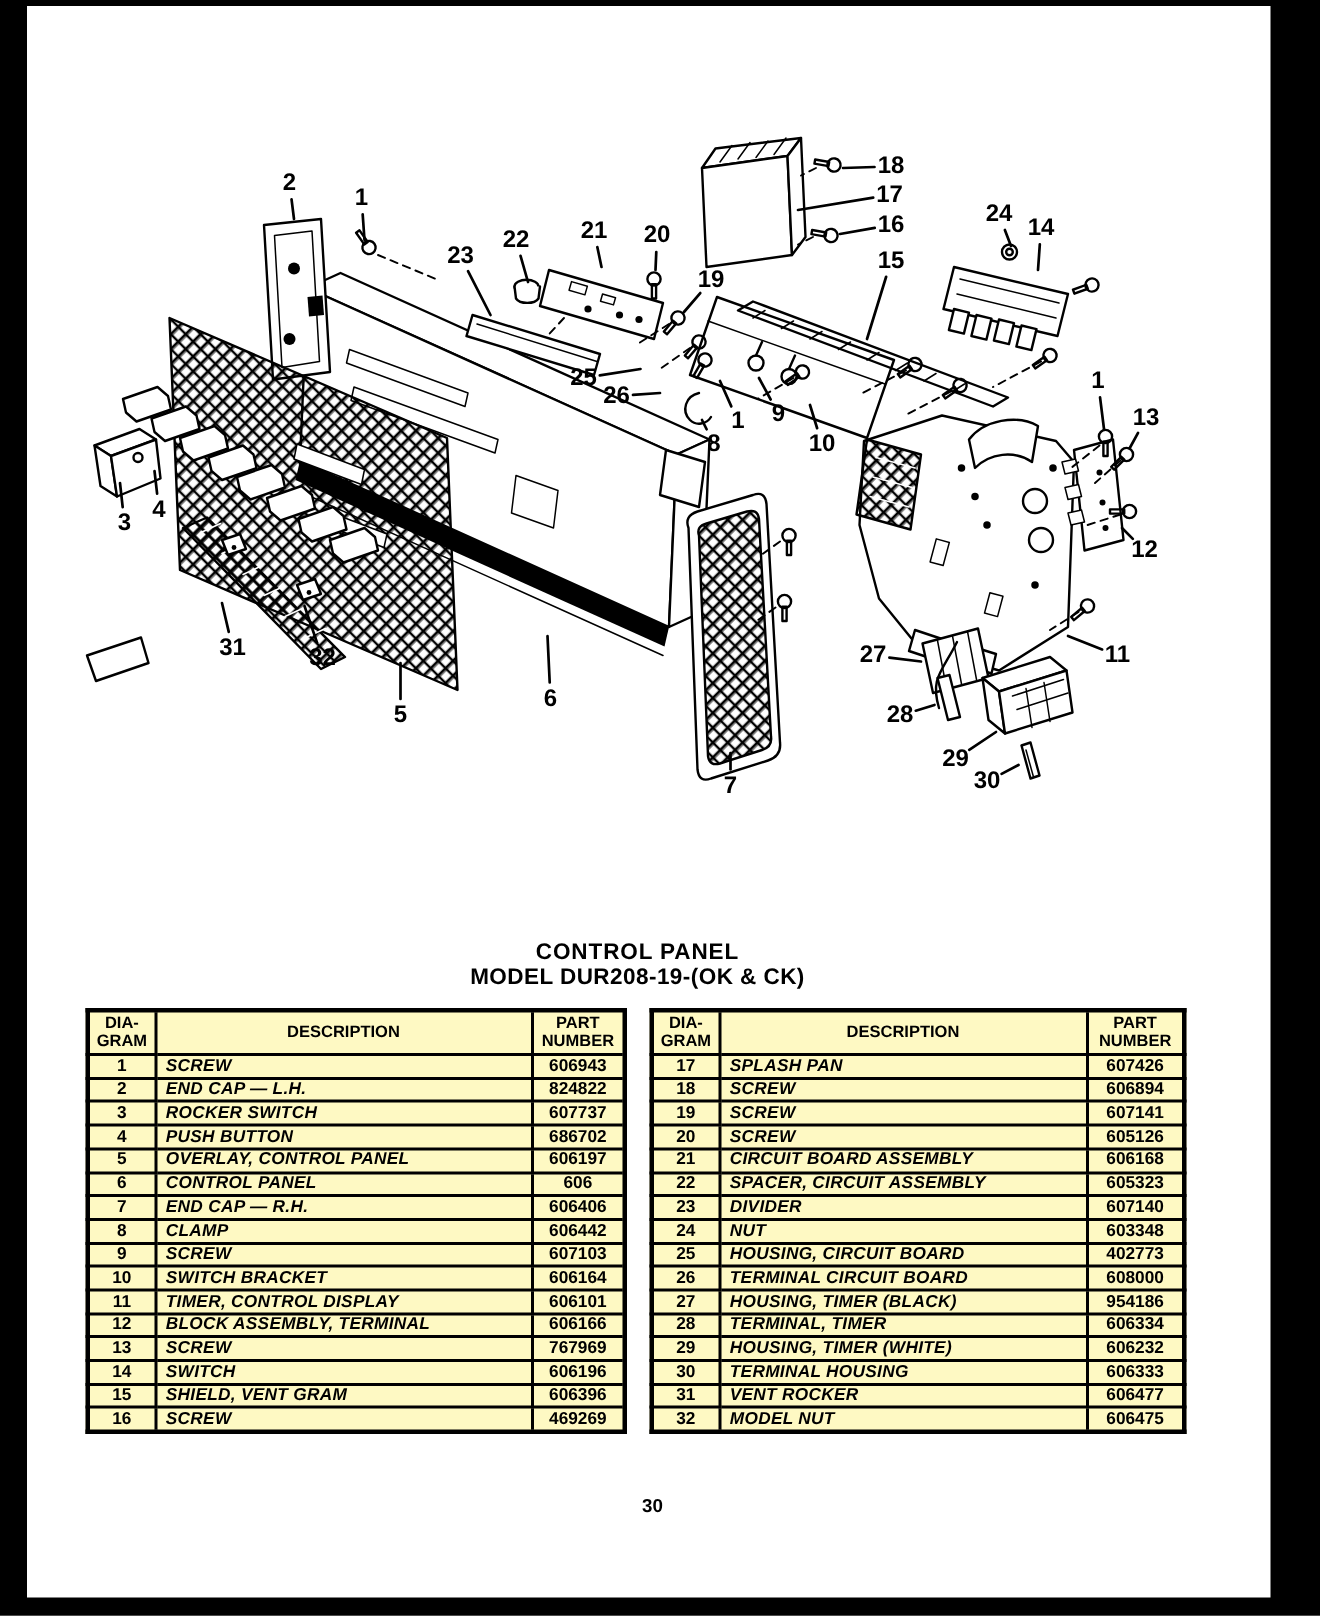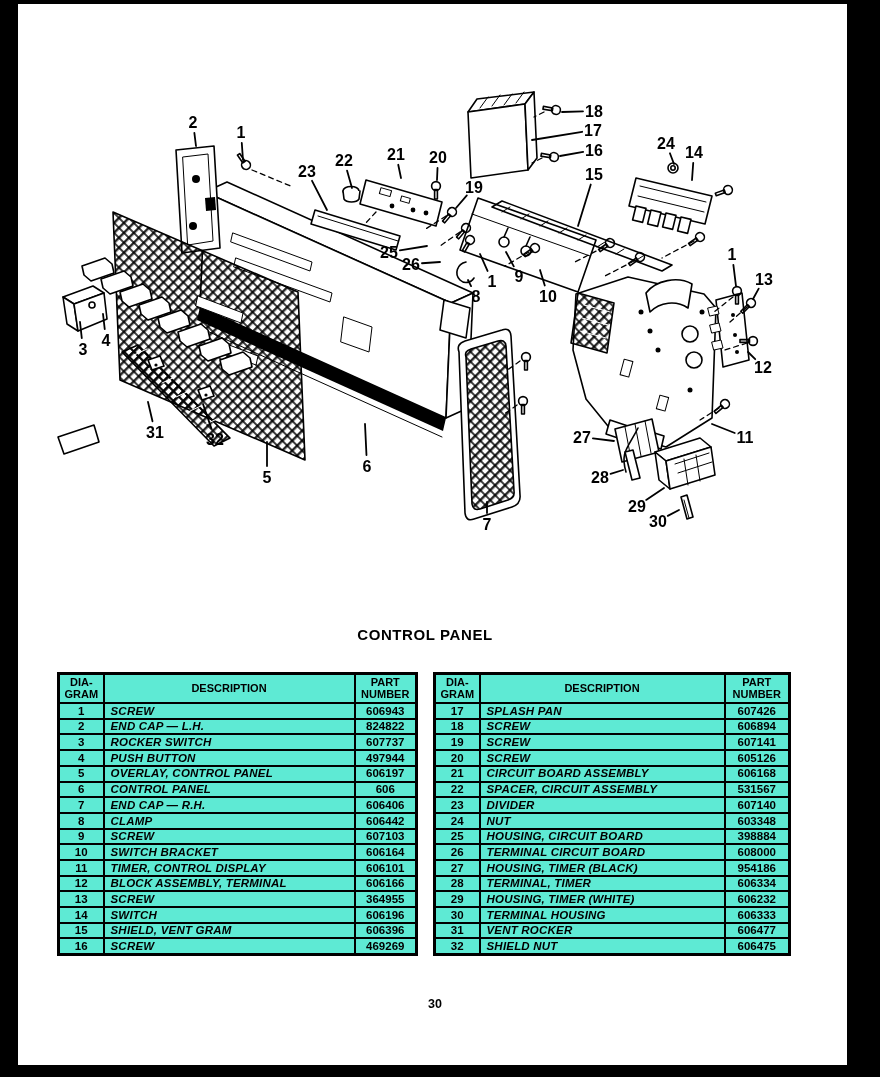--- a/index.html
+++ b/index.html
@@ -19,21 +19,21 @@
   .diagram .wl{stroke:#fff;stroke-width:1;}
   .diagram .leader{stroke:#000;stroke-width:1.8;}
   .diagram text.callout{font-family:"Liberation Sans", sans-serif;font-weight:bold;font-size:16px;
       fill:#000;stroke:none;text-anchor:middle;dominant-baseline:central;}
 
   .title-block{position:absolute;left:0;top:626px;width:850px;text-align:center;color:#000;font-weight:bold;}
   .title-block .t1{font-size:15px;letter-spacing:.6px;}
   .title-block .t2{font-size:15px;letter-spacing:.3px;}
 
   table.parts-table{position:absolute;top:672px;border-collapse:collapse;color:#000;
-      table-layout:fixed;border:3px solid #000;background:#5eead4;}
+      table-layout:fixed;border:3px solid #000;background:#fef9c3;}
   table.parts-table.left{left:57px;width:358px;}
   table.parts-table.right{left:433px;width:355px;}
   .parts-table th,.parts-table td{border:2px solid #000;font-weight:bold;overflow:hidden;white-space:nowrap;}
   .parts-table th{font-size:11px;line-height:1.05;padding:2px 1px;text-align:center;}
   .parts-table td{font-size:11.5px;line-height:12.5px;height:12.5px;padding:0.6px 3px;text-align:center;}
   .parts-table td.desc{text-align:left;padding-left:6px;letter-spacing:.2px;font-style:italic;}
 
   .page-number{position:absolute;left:415px;top:997px;width:40px;text-align:center;
       color:#000;font-weight:bold;font-size:12.5px;}
 </style>
@@ -316,20 +316,21 @@
         <text x="658" y="521" class="callout">30</text>
         <line x1="734.765507679012" y1="432.9682302977926" x2="712" y2="424" class="leader"></line>
         <text x="745" y="437" class="callout">11</text>
         <line x1="755.221825406948" y1="359.22182540694797" x2="748" y2="352" class="leader"></line>
         <text x="763" y="367" class="callout">12</text>
       </g>
   </svg>
 
   <div class="title-block">
     <div class="t1">CONTROL PANEL</div>
+    <div class="t2">MODEL DUR208-19-(OK &amp; CK)</div>
   </div>
 
   <table class="parts-table left">
     <colgroup>
         <col style="width:45px">
         <col style="width:251px">
         <col style="width:62px">
       </colgroup>
     <thead>
       <tr>
@@ -356,21 +357,21 @@
           <td>824822</td>
         </tr>
         <tr>
           <td>3</td>
           <td class="desc">ROCKER SWITCH</td>
           <td>607737</td>
         </tr>
         <tr>
           <td>4</td>
           <td class="desc">PUSH BUTTON</td>
-          <td>497944</td>
+          <td>686702</td>
         </tr>
         <tr>
           <td>5</td>
           <td class="desc">OVERLAY, CONTROL PANEL</td>
           <td>606197</td>
         </tr>
         <tr>
           <td>6</td>
           <td class="desc">CONTROL PANEL</td>
           <td>606</td>
@@ -401,21 +402,21 @@
           <td>606101</td>
         </tr>
         <tr>
           <td>12</td>
           <td class="desc">BLOCK ASSEMBLY, TERMINAL</td>
           <td>606166</td>
         </tr>
         <tr>
           <td>13</td>
           <td class="desc">SCREW</td>
-          <td>364955</td>
+          <td>767969</td>
         </tr>
         <tr>
           <td>14</td>
           <td class="desc">SWITCH</td>
           <td>606196</td>
         </tr>
         <tr>
           <td>15</td>
           <td class="desc">SHIELD, VENT GRAM</td>
           <td>606396</td>
@@ -469,36 +470,36 @@
           <td>605126</td>
         </tr>
         <tr>
           <td>21</td>
           <td class="desc">CIRCUIT BOARD ASSEMBLY</td>
           <td>606168</td>
         </tr>
         <tr>
           <td>22</td>
           <td class="desc">SPACER, CIRCUIT ASSEMBLY</td>
-          <td>531567</td>
+          <td>605323</td>
         </tr>
         <tr>
           <td>23</td>
           <td class="desc">DIVIDER</td>
           <td>607140</td>
         </tr>
         <tr>
           <td>24</td>
           <td class="desc">NUT</td>
           <td>603348</td>
         </tr>
         <tr>
           <td>25</td>
           <td class="desc">HOUSING, CIRCUIT BOARD</td>
-          <td>398884</td>
+          <td>402773</td>
         </tr>
         <tr>
           <td>26</td>
           <td class="desc">TERMINAL CIRCUIT BOARD</td>
           <td>608000</td>
         </tr>
         <tr>
           <td>27</td>
           <td class="desc">HOUSING, TIMER (BLACK)</td>
           <td>954186</td>
@@ -518,20 +519,20 @@
           <td class="desc">TERMINAL HOUSING</td>
           <td>606333</td>
         </tr>
         <tr>
           <td>31</td>
           <td class="desc">VENT ROCKER</td>
           <td>606477</td>
         </tr>
         <tr>
           <td>32</td>
-          <td class="desc">SHIELD NUT</td>
+          <td class="desc">MODEL NUT</td>
           <td>606475</td>
         </tr>
       </tbody>
   </table>
 
   <div class="page-number">30</div>
 </div>
 
 </body></html>

